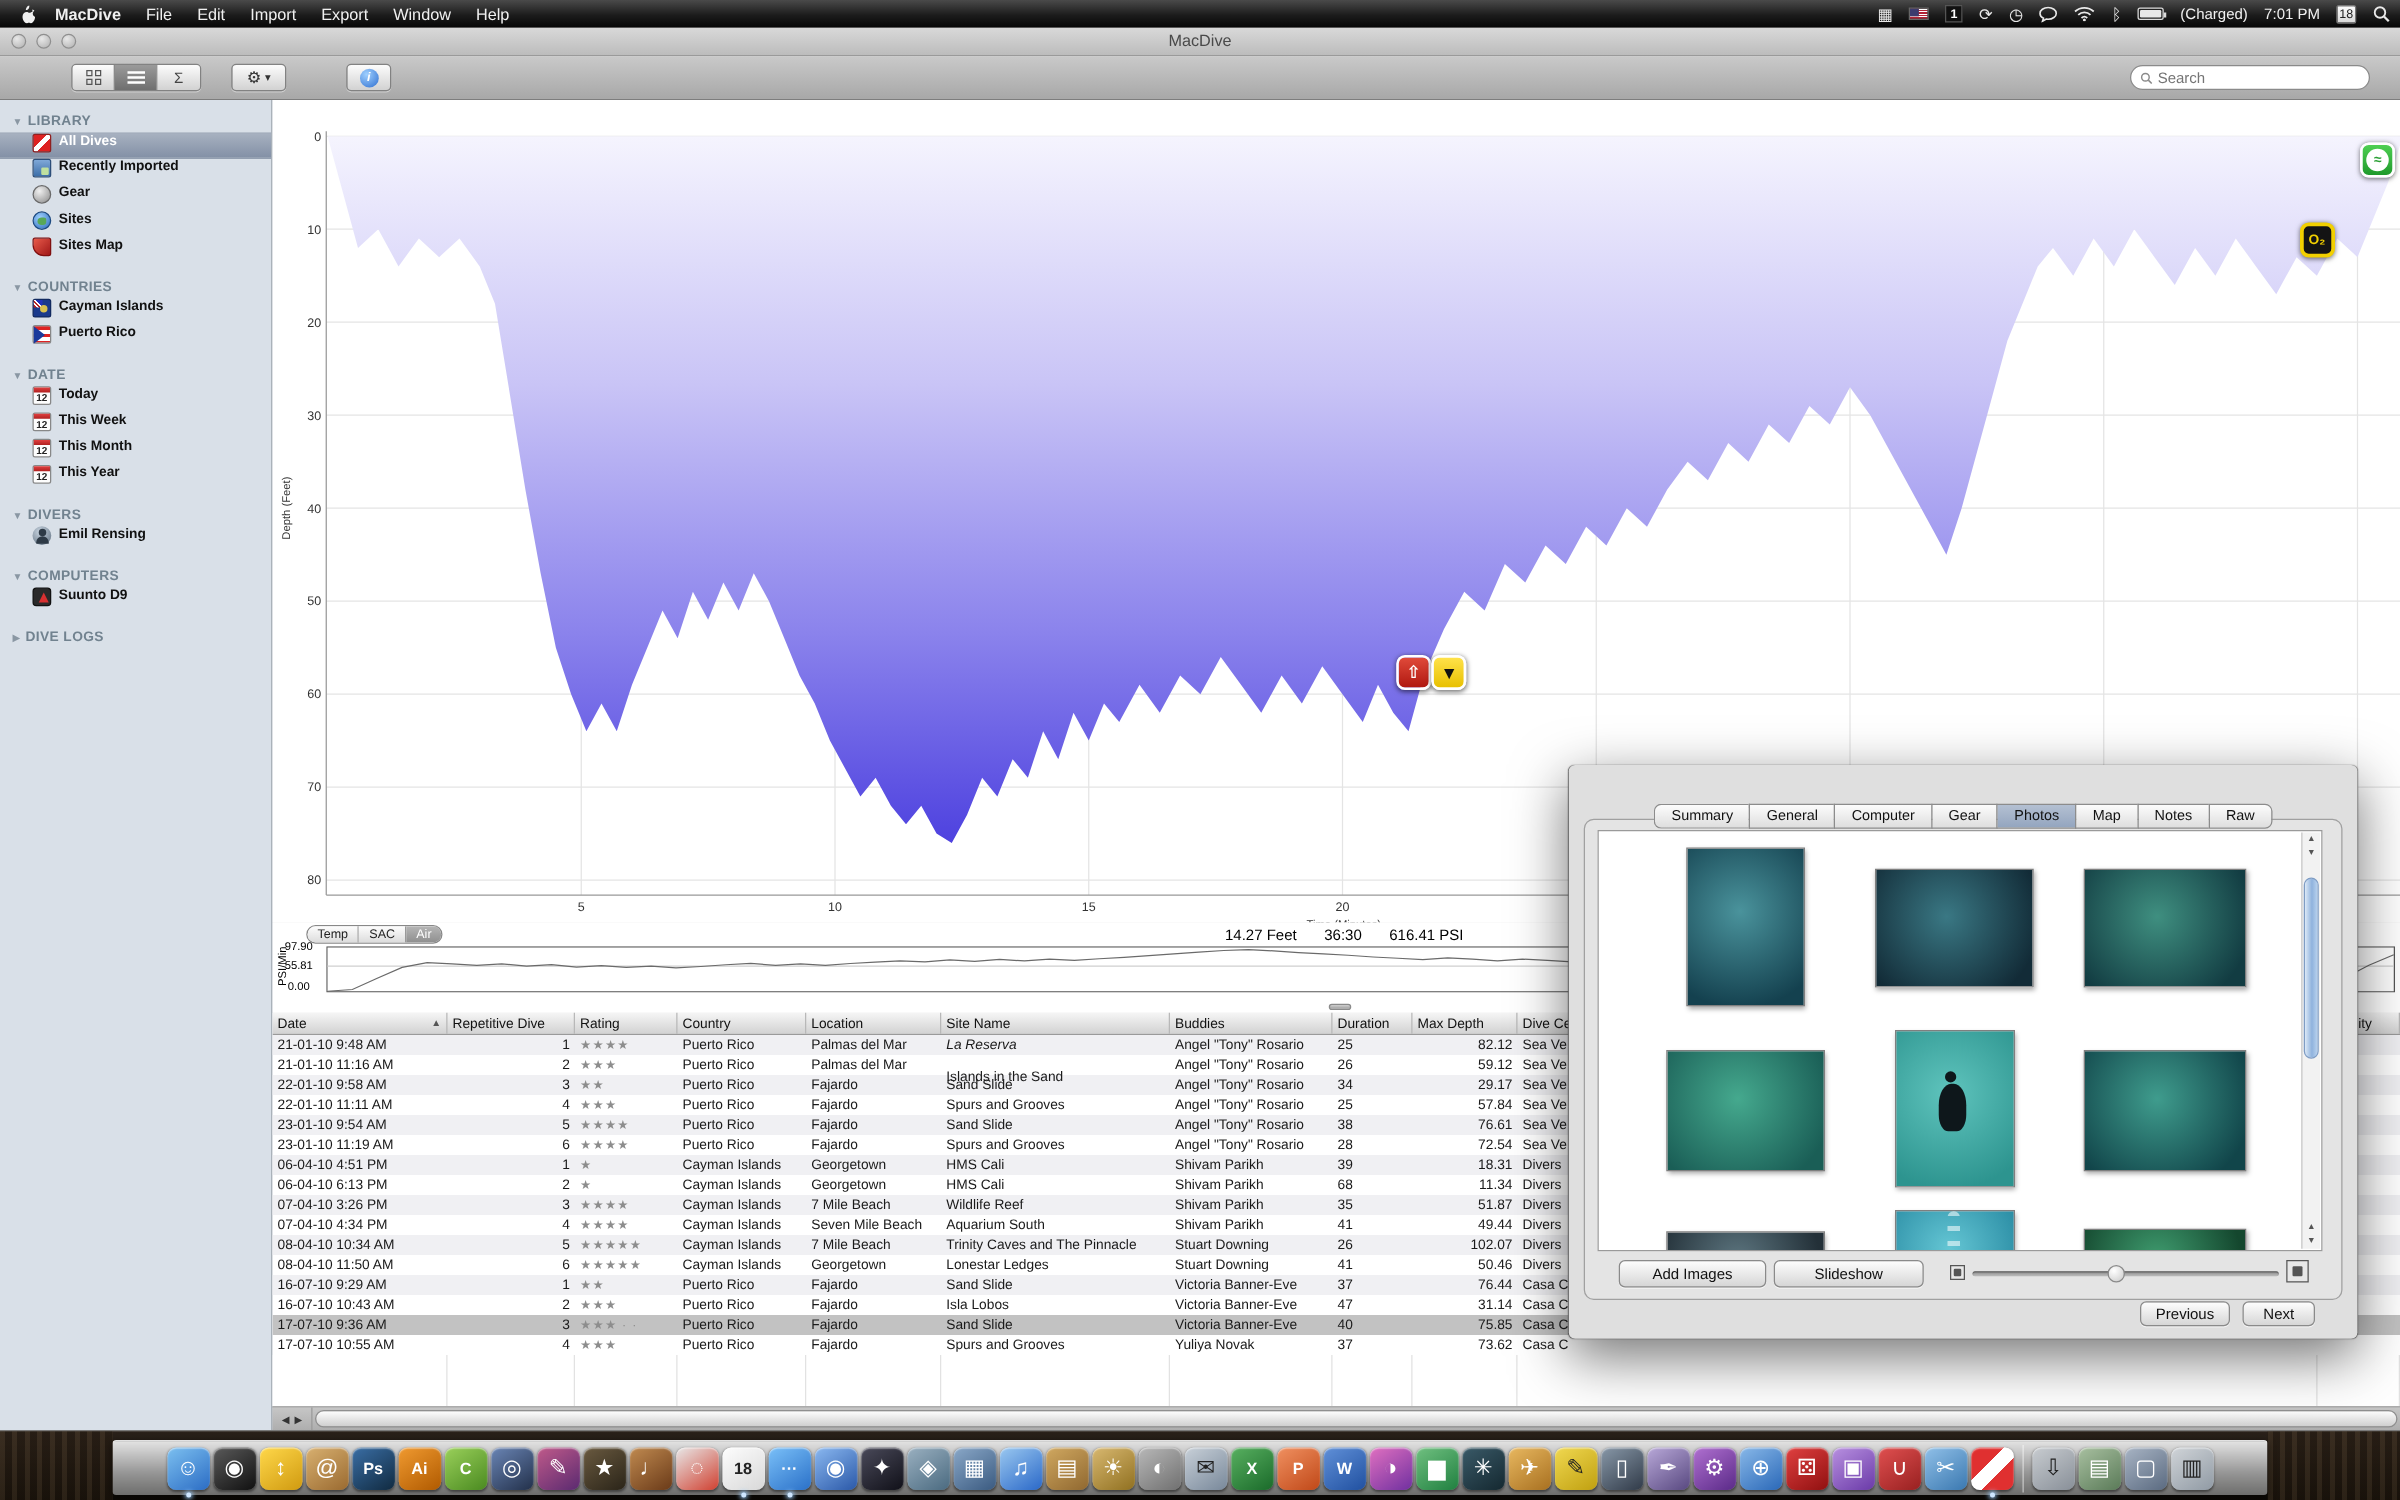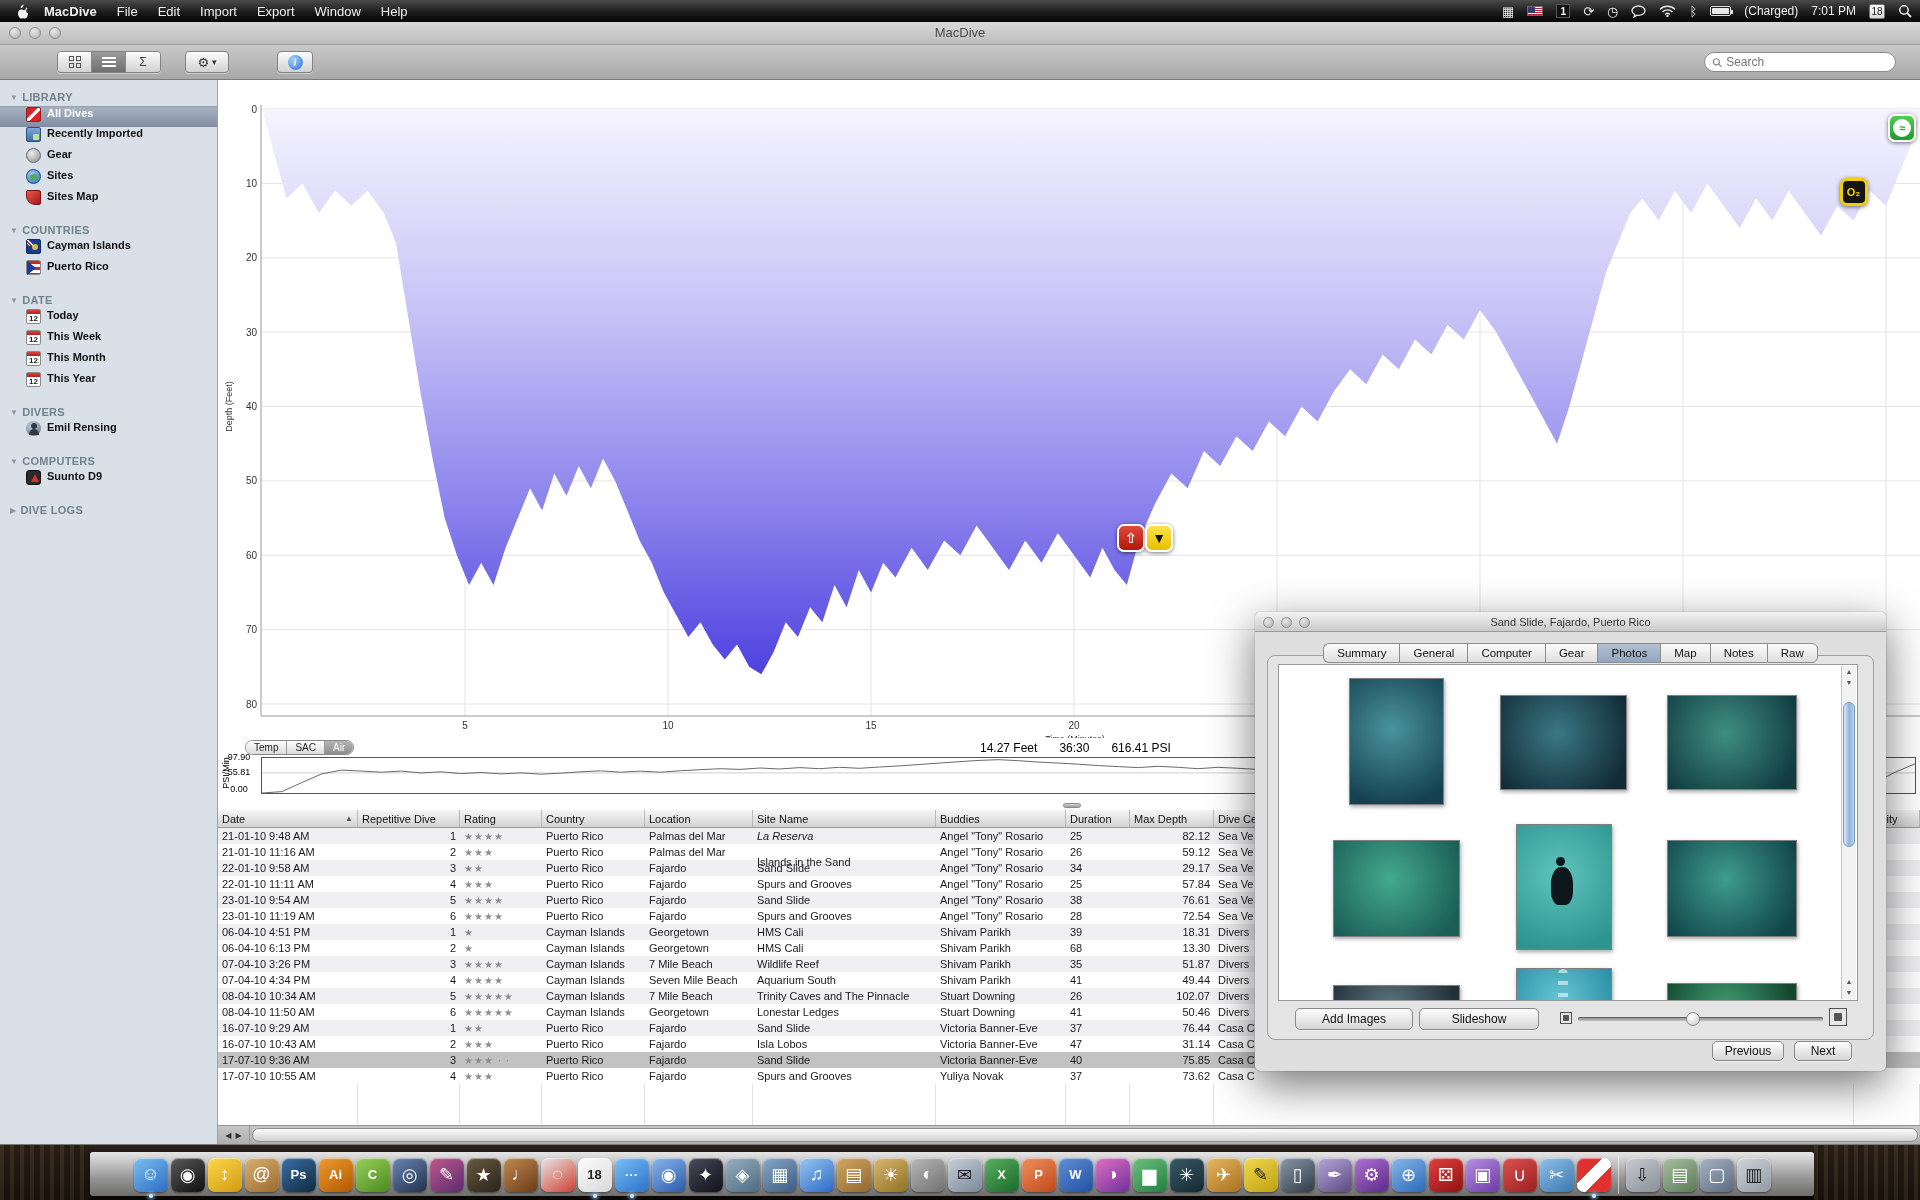--- a/index.html
+++ b/index.html
@@ -582,21 +582,21 @@
         </div>
         <div class="trow">
           <div class="td" style="width: 140px;">06-04-10 6:13 PM</div>
           <div class="td r" style="width: 102px;">2</div>
           <div class="td stars" style="width: 82px;">★</div>
           <div class="td" style="width: 103px;">Cayman Islands</div>
           <div class="td" style="width: 108px;">Georgetown</div>
           <div class="td" style="width: 183px;">HMS Cali</div>
           <div class="td" style="width: 130px;">Shivam Parikh</div>
           <div class="td" style="width: 64px;">68</div>
-          <div class="td r" style="width: 84px;">13.30</div>
+          <div class="td r" style="width: 84px;">11.34</div>
           <div class="td" style="width: 640px;">Divers</div>
         </div>
         <div class="trow">
           <div class="td" style="width: 140px;">07-04-10 3:26 PM</div>
           <div class="td r" style="width: 102px;">3</div>
           <div class="td stars" style="width: 82px;">★★★★</div>
           <div class="td" style="width: 103px;">Cayman Islands</div>
           <div class="td" style="width: 108px;">7 Mile Beach</div>
           <div class="td" style="width: 183px;">Wildlife Reef</div>
           <div class="td" style="width: 130px;">Shivam Parikh</div>
@@ -710,28 +710,20 @@
       </div>
     <div class="hs-thumb"></div>
   </div>
 
   <div class="statusbar">
     <span>16 Dives: 9 Hours, 15 Minutes</span>
   </div>
 </div>
 
 <div class="pwin">
-  <div class="pwin-title">
-    <div class="pwin-tl">
-      <span class="tl"></span>
-      <span class="tl"></span>
-      <span class="tl"></span>
-    </div>
-    <span>Sand Slide, Fajardo, Puerto Rico</span>
-  </div>
   <div class="ptabs" id="ptabs">
       <div class="ptab">Summary</div>
       <div class="ptab">General</div>
       <div class="ptab">Computer</div>
       <div class="ptab">Gear</div>
       <div class="ptab on">Photos</div>
       <div class="ptab">Map</div>
       <div class="ptab">Notes</div>
       <div class="ptab">Raw</div>
     </div>

